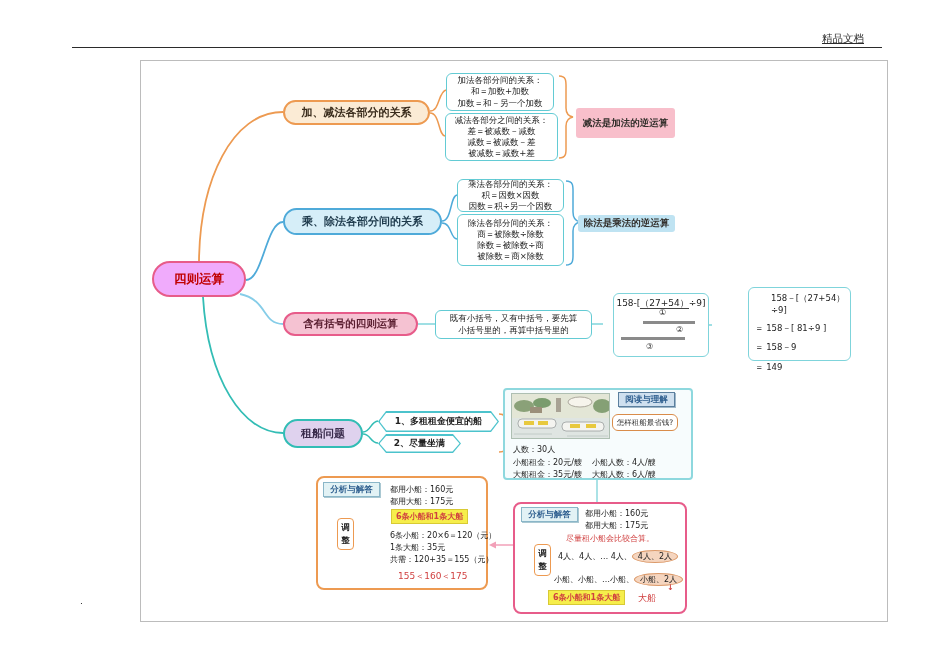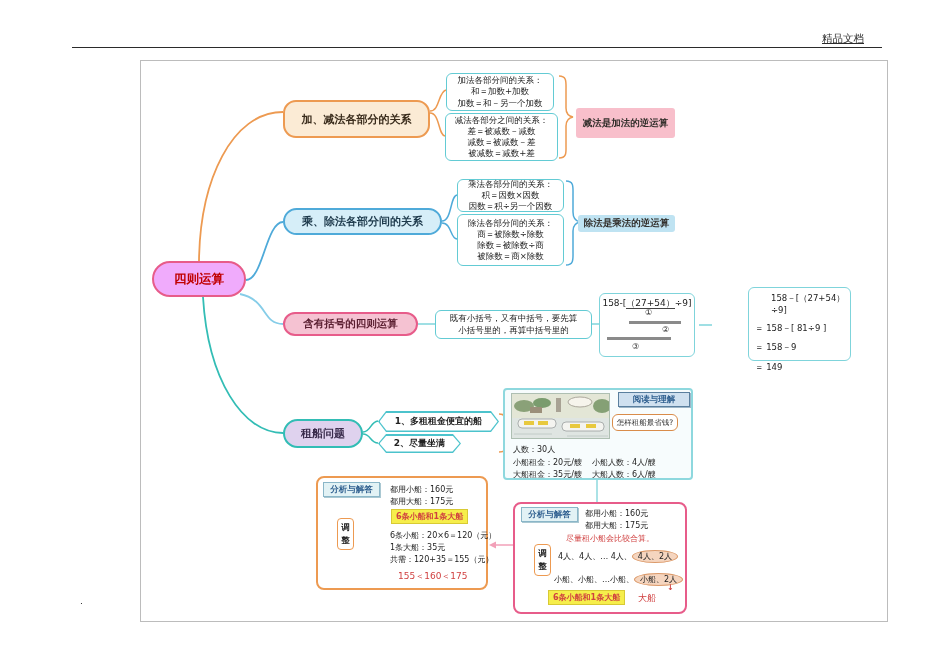--- a/index.html
+++ b/index.html
@@ -102,21 +102,21 @@
 
     <path d="M597,480 L597,502" fill="none" stroke="#8ED8DE" stroke-width="1.5"></path>
     <path d="M513,545 L494,545" fill="none" stroke="#F2A0B8" stroke-width="1.5"></path>
     <polygon points="489,545 496,541.5 496,548.5" fill="#F2A0B8"></polygon>
   </svg>
 
   <div class="abs pill central" style="left:152px; top:261px; width:94px; height:36px;">
     <span>四则运算</span>
   </div>
 
-  <div class="abs pill node-orange" style="left:283px; top:100px; width:147px; height:38px;">
+  <div class="abs pill node-orange" style="left:283px; top:100px; width:147px; height:25px;">
     <span>加、减法各部分的关系</span>
   </div>
   <div class="abs cyanbox" style="left:446px; top:73px; width:108px; height:38px;">
     <div>加法各部分间的关系：</div>
     <div>和＝加数+加数</div>
     <div>加数＝和－另一个加数</div>
   </div>
   <div class="abs cyanbox" style="left:445px; top:113px; width:113px; height:48px;">
     <div>减法各部分之间的关系：</div>
     <div>差＝被减数－减数</div>
@@ -145,21 +145,21 @@
     <span>除法是乘法的逆运算</span>
   </div>
 
   <div class="abs pill node-pink" style="left:283px; top:312px; width:135px; height:24px;">
     <span>含有括号的四则运算</span>
   </div>
   <div class="abs cyanbox" style="left:435px; top:310px; width:157px; height:29px;">
     <div>既有小括号，又有中括号，要先算</div>
     <div>小括号里的，再算中括号里的</div>
   </div>
-  <div class="abs stepbox" style="left:599px; top:293px; width:96px; height:64px;">
+  <div class="abs stepbox" style="left:613px; top:293px; width:96px; height:64px;">
     <div class="expr">
       <span>158-[</span><span class="u">（27+54）</span><span>÷9]</span>
     </div>
     <div class="mark" style="left:45px; top:14px;">①</div>
     <div class="bar" style="left:29px; top:27px; width:52px;"></div>
     <div class="mark" style="left:62px; top:31px;">②</div>
     <div class="bar" style="left:7px; top:43px; width:64px;"></div>
     <div class="mark" style="left:32px; top:48px;">③</div>
   </div>
   <div class="abs solbox" style="left:712px; top:287px; width:103px; height:74px;">
@@ -195,21 +195,21 @@
       <rect x="6" y="25" width="38" height="9" rx="4" fill="#f4f4f0" stroke="#9aa0a0" stroke-width="0.8"></rect>
       <rect x="12" y="27" width="10" height="4" fill="#e8c93e"></rect>
       <rect x="26" y="27" width="10" height="4" fill="#e8c93e"></rect>
       <rect x="50" y="28" width="42" height="9" rx="4" fill="#f4f4f0" stroke="#9aa0a0" stroke-width="0.8"></rect>
       <rect x="58" y="30" width="10" height="4" fill="#e8c93e"></rect>
       <rect x="74" y="30" width="10" height="4" fill="#e8c93e"></rect>
       <line x1="2" y1="40" x2="40" y2="40" stroke="#c2ccc8" stroke-width="1"></line>
       <line x1="55" y1="42" x2="96" y2="42" stroke="#c2ccc8" stroke-width="1"></line>
     </svg>
   </div>
-  <div class="abs tag-blue" style="left:618px; top:392px; width:72px; height:15px;">
+  <div class="abs tag-blue" style="left:618px; top:392px; width:57px; height:15px;">
     <span>阅读与理解</span>
   </div>
   <div class="abs qbox" style="left:612px; top:414px; width:66px; height:17px;">
     <span>怎样租船最省钱?</span>
   </div>
   <div class="fact" style="left:513px; top:444px;">人数：30人</div>
   <div class="fact" style="left:513px; top:457px;">小船租金：20元/艘</div>
   <div class="fact" style="left:592px; top:457px;">小船人数：4人/艘</div>
   <div class="fact" style="left:513px; top:469px;">大船租金：35元/艘</div>
   <div class="fact" style="left:592px; top:469px;">大船人数：6人/艘</div>

